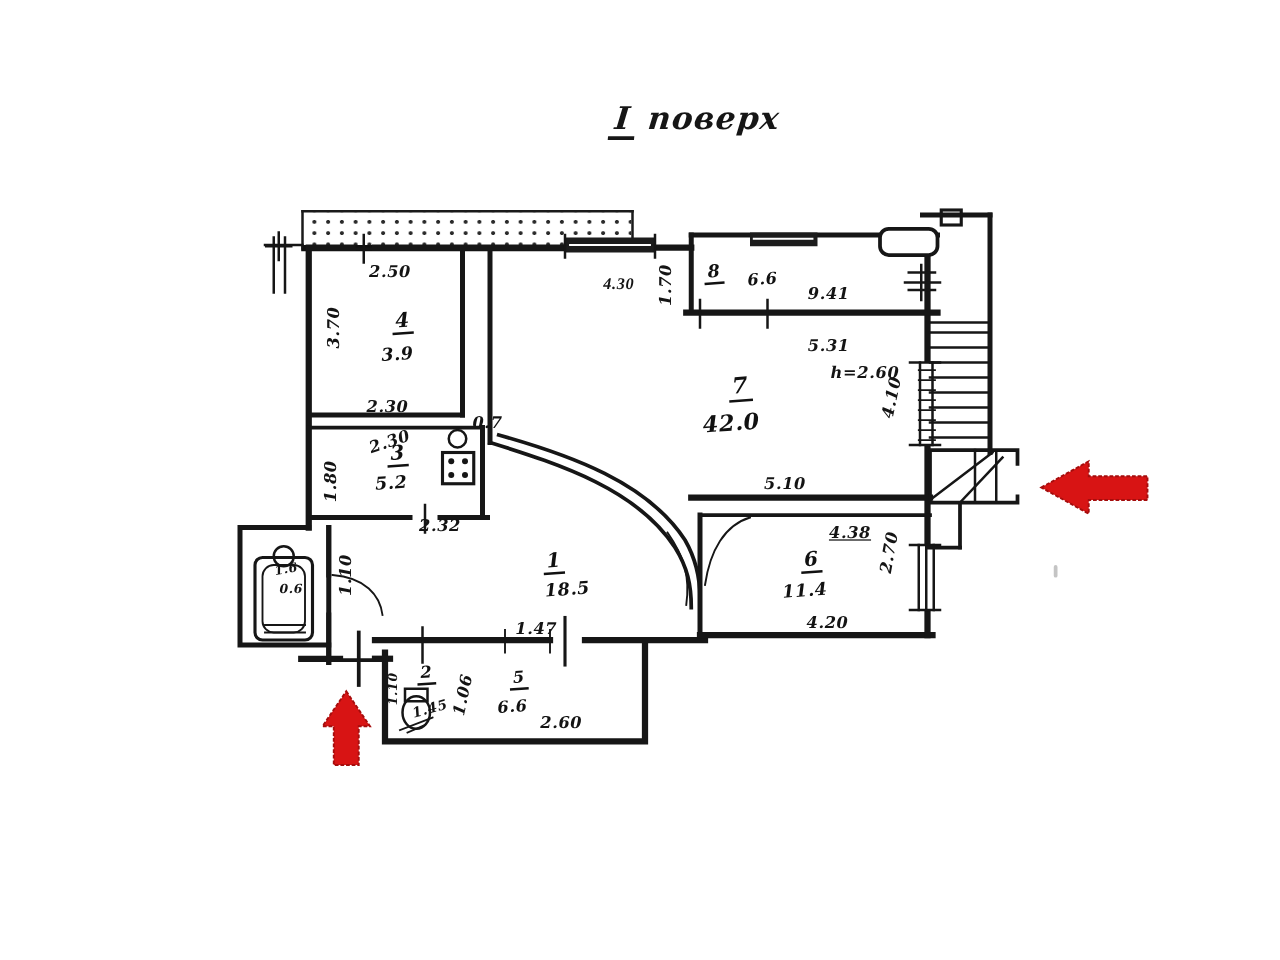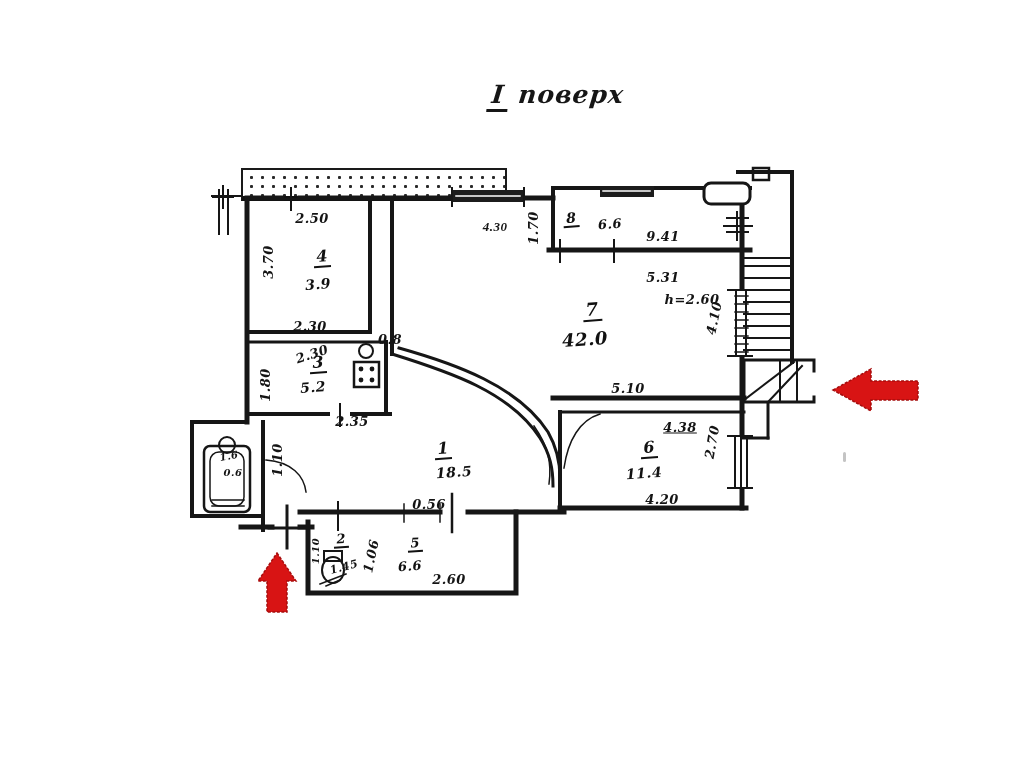--- a/index.html
+++ b/index.html
@@ -217,36 +217,36 @@
   <div class="rarea" style="left:454px;top:472px;">18.5</div>
 
   <div class="rnum" style="left:341px;top:540px;font-size:13px;">2</div>
 
   <div class="rnum" style="left:415px;top:544px;font-size:13px;">5</div>
   <div class="rarea" style="left:410px;top:566px;font-size:13px;">6.6</div>
 
   <div class="dim" style="left:312px;top:218px;font-style:italic;">2.50</div>
   <div class="dim" style="left:268px;top:262px;transform:translate(-50%,-50%) rotate(-90deg);">3.70</div>
   <div class="dim" style="left:310px;top:326px;">2.30</div>
-  <div class="dim" style="left:390px;top:339px;">0.8</div>
+  <div class="dim" style="left:390px;top:339px;">0.7</div>
   <div class="dim" style="left:312px;top:354px;transform:translate(-50%,-50%) rotate(-18deg);">2.30</div>
   <div class="dim" style="left:265px;top:385px;transform:translate(-50%,-50%) rotate(-90deg);">1.80</div>
-  <div class="dim" style="left:352px;top:421px;">2.35</div>
+  <div class="dim" style="left:352px;top:421px;">2.32</div>
   <div class="dim" style="left:495px;top:227px;font-family:Liberation Serif, serif;">4.30</div>
   <div class="dim" style="left:533px;top:228px;transform:translate(-50%,-50%) rotate(-90deg);">1.70</div>
   <div class="dim" style="left:663px;top:236px;">9.41</div>
   <div class="dim" style="left:663px;top:277px;">5.31</div>
   <div class="dim" style="left:692px;top:299px;">h=2.60</div>
   <div class="dim" style="left:628px;top:388px;">5.10</div>
   <div class="dim" style="left:714px;top:318px;transform:translate(-50%,-50%) rotate(-78deg);">4.10</div>
   <div class="dim" style="left:680px;top:427px;text-decoration:underline;">4.38</div>
   <div class="dim" style="left:712px;top:442px;transform:translate(-50%,-50%) rotate(-80deg);">2.70</div>
   <div class="dim" style="left:662px;top:499px;">4.20</div>
   <div class="dim" style="left:277px;top:460px;transform:translate(-50%,-50%) rotate(-90deg);">1.10</div>
-  <div class="dim" style="left:429px;top:504px;">0.56</div>
+  <div class="dim" style="left:429px;top:504px;">1.47</div>
   <div class="dim" style="left:371px;top:556px;transform:translate(-50%,-50%) rotate(-78deg);">1.06</div>
   <div class="dim" style="left:449px;top:579px;text-align:right;">2.60</div>
   <div class="dim" style="left:344px;top:567px;font-size:11px;transform:translate(-50%,-50%) rotate(-15deg);">1.45</div>
   <div class="dim" style="left:315px;top:551px;font-size:10px;transform:translate(-50%,-50%) rotate(-90deg);">1.10</div>
   <div class="dim small" style="left:229px;top:456px;transform:translate(-50%,-50%) rotate(-10deg);">1.6</div>
   <div class="dim small" style="left:233px;top:472px;text-align:right;">0.6</div>
 
 </div>
 
 </body></html>

